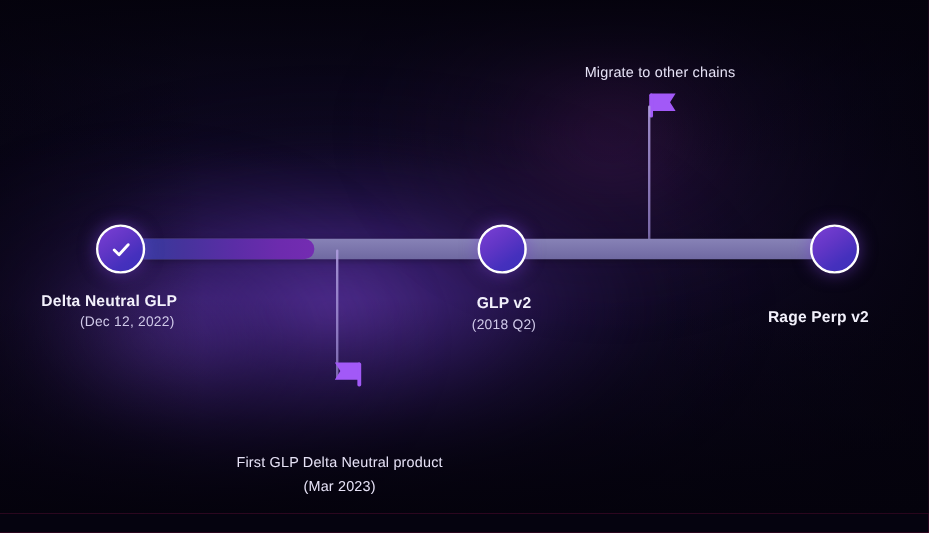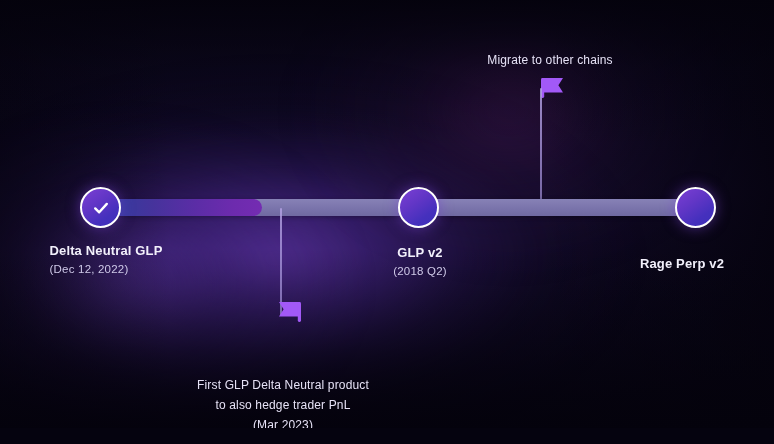--- a/index.html
+++ b/index.html
@@ -136,22 +136,22 @@
   }
   .node-date {
     position: absolute;
     text-align: center;
     color: #cfc9e8;
     font-size: 11.5px;
     letter-spacing: 0.2px;
     white-space: nowrap;
     transform: translateX(-50%);
   }
-  .lbl-1 { left: 106px; top: 243px; }
-  .dat-1 { left: 89px; top: 263px; }
+  .lbl-1 { left: 91px; top: 243px; }
+  .dat-1 { left: 106px; top: 263px; }
   .lbl-2 { left: 420px; top: 245px; }
   .dat-2 { left: 420px; top: 265px; }
   .lbl-3 { left: 682px; top: 242px; margin-top: 14px; }
 
   
   .pole {
     position: absolute;
     width: 2px;
     background: linear-gradient(to bottom, rgba(178,160,226,0.85), rgba(150,132,204,0.75));
     border-radius: 1px;
@@ -228,17 +228,16 @@
   <div class="pole pole-bottom"></div>
   <div class="flag flag-bottom">
     <svg width="26" height="24" viewBox="0 0 26 24" xmlns="http://www.w3.org/2000/svg">
       <path d="M22.8 2 L2 2 L6.6 9.2 L2 16.4 L22.8 16.4 Z" fill="#a259f7"></path>
       <rect x="20.8" y="2" width="3.2" height="20" rx="1.4" fill="#a259f7"></rect>
     </svg>
   </div>
 
   <div class="annotation ann-bottom">
     <span class="ann-line">First GLP Delta Neutral product</span>
-    <span class="ann-line">to also hedge trader PnL</span>
     <span class="ann-line">(Mar 2023)</span>
   </div>
 
 </div>
 
 </body></html>

